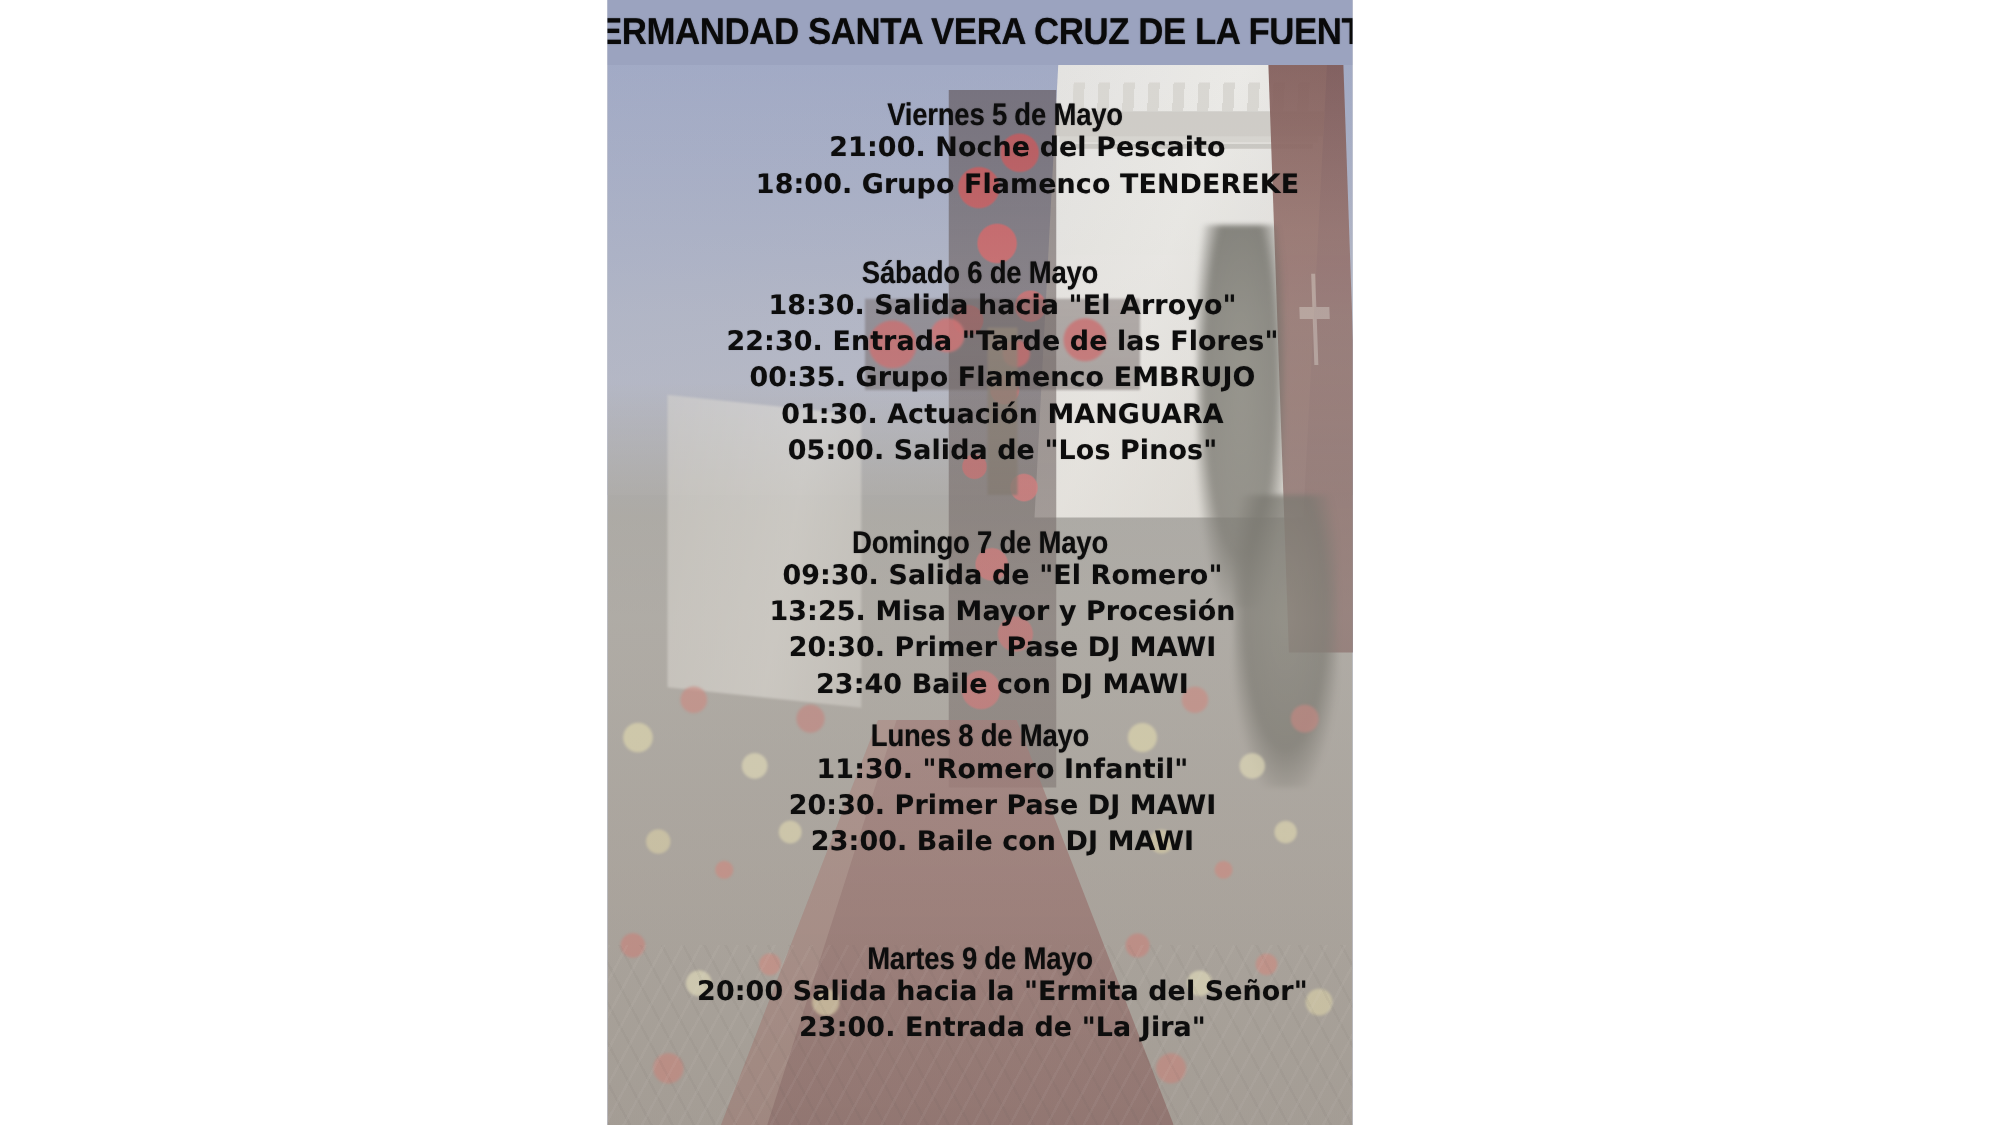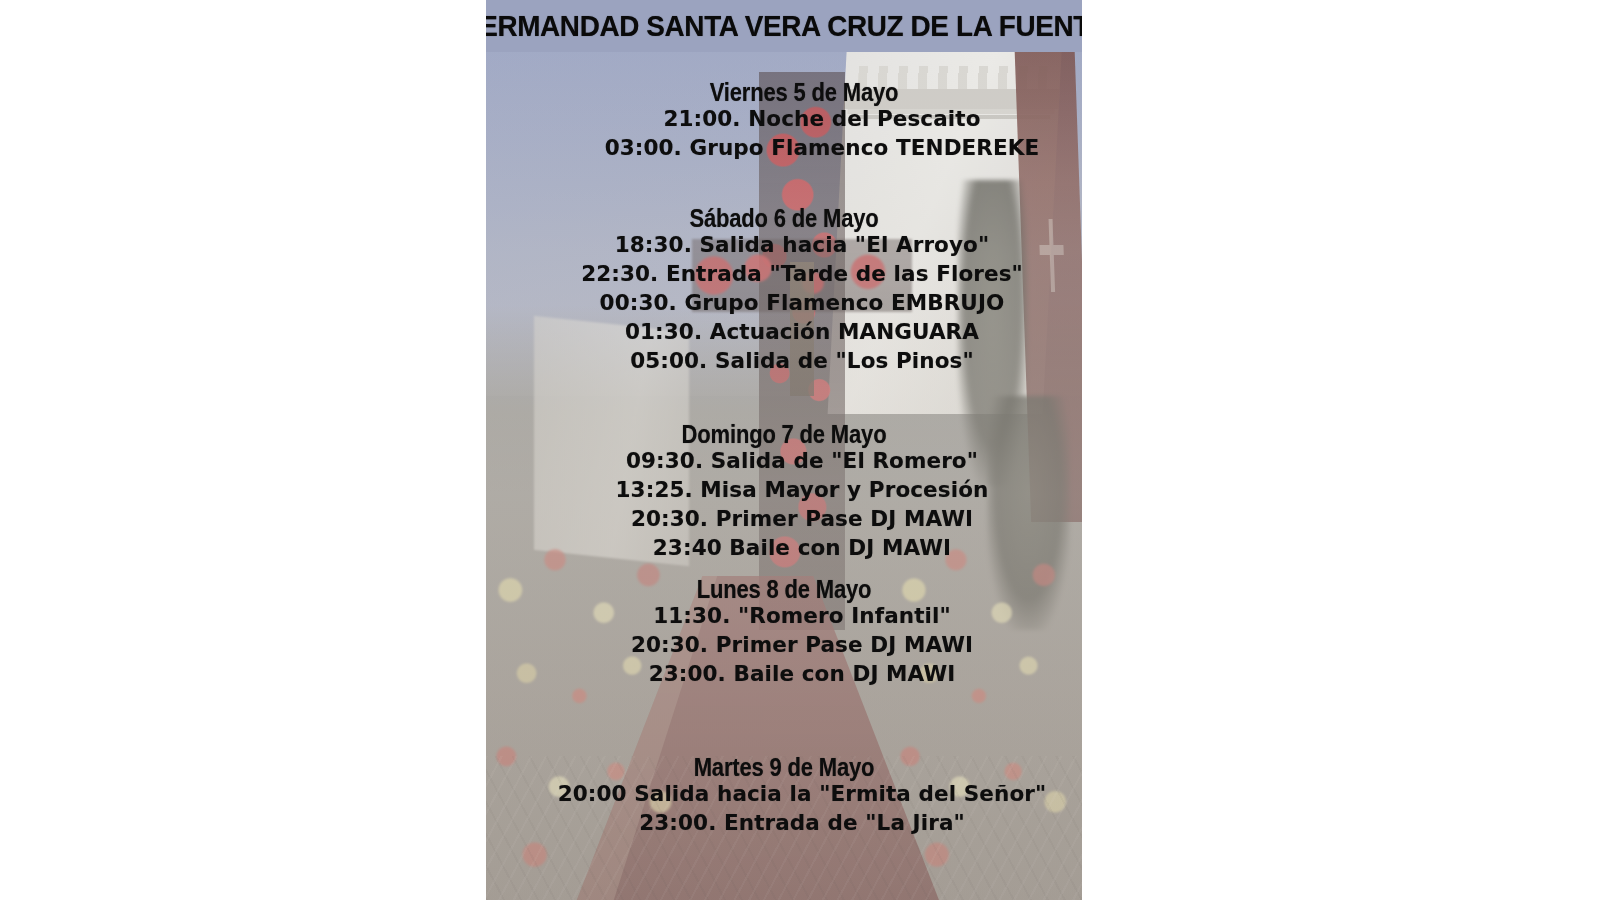--- a/index.html
+++ b/index.html
@@ -314,27 +314,27 @@
     </div>
 
     <div id="header-band">
       <div id="header-title">HERMANDAD SANTA VERA CRUZ DE LA FUENTE</div>
     </div>
 
     <div id="schedule">
         <div class="day-block" style="position: absolute; left: 0px; width: 100%; top: 27px; margin-left: 20px;">
           <div class="day-heading">Viernes 5 de Mayo</div>
           <div class="event-line">21:00. Noche del Pescaito</div>
-          <div class="event-line">03:00. Grupo Flamenco TENDEREKE</div>
+          <div class="event-line">18:00. Grupo Flamenco TENDEREKE</div>
         </div>
         <div class="day-block" style="position: absolute; left: 0px; width: 100%; top: 153px;">
           <div class="day-heading">Sábado 6 de Mayo</div>
           <div class="event-line">18:30. Salida hacia "El Arroyo"</div>
           <div class="event-line">22:30. Entrada "Tarde de las Flores"</div>
-          <div class="event-line">00:30. Grupo Flamenco EMBRUJO</div>
+          <div class="event-line">00:35. Grupo Flamenco EMBRUJO</div>
           <div class="event-line">01:30. Actuación MANGUARA</div>
           <div class="event-line">05:00. Salida de "Los Pinos"</div>
         </div>
         <div class="day-block" style="position: absolute; left: 0px; width: 100%; top: 369px;">
           <div class="day-heading">Domingo 7 de Mayo</div>
           <div class="event-line">09:30. Salida de "El Romero"</div>
           <div class="event-line">13:25. Misa Mayor y Procesión</div>
           <div class="event-line">20:30. Primer Pase DJ MAWI</div>
           <div class="event-line">23:40 Baile con DJ MAWI</div>
         </div>

